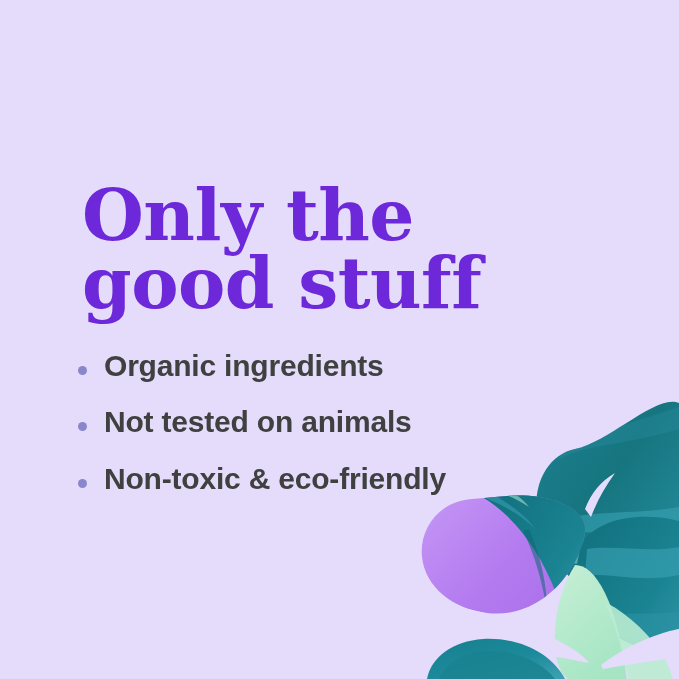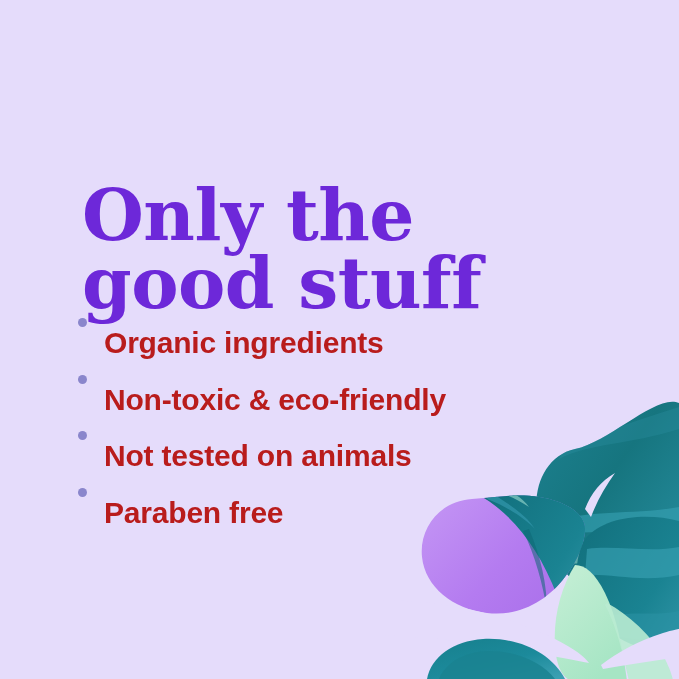--- a/index.html
+++ b/index.html
@@ -51,23 +51,23 @@
     position: absolute;
     left: 78px;
     top: 326px;
     list-style: none;
     margin: 0;
     padding: 0;
     width: 520px;
   }
   .bullet-item {
     display: flex;
-    align-items: flex-start;
+    align-items: flex-end;
     height: 56.5px;
-    color: #b91c1c;
+    color: #404040;
     font-family: "Liberation Sans", sans-serif;
     font-weight: 700;
     font-size: 30px;
     letter-spacing: -0.2px;
   }
   .bullet-dot {
     flex: 0 0 auto;
     width: 9px;
     height: 9px;
     border-radius: 50%;
@@ -86,29 +86,25 @@
   <h1 class="headline">Only the
 good stuff</h1>
 
   <ul class="bullets">
     <li class="bullet-item">
       <span class="bullet-dot"></span>
       <span class="bullet-label">Organic ingredients</span>
     </li>
     <li class="bullet-item">
       <span class="bullet-dot"></span>
-      <span class="bullet-label">Non-toxic &amp; eco-friendly</span>
-    </li>
-    <li class="bullet-item">
-      <span class="bullet-dot"></span>
       <span class="bullet-label">Not tested on animals</span>
     </li>
     <li class="bullet-item">
       <span class="bullet-dot"></span>
-      <span class="bullet-label">Paraben free</span>
+      <span class="bullet-label">Non-toxic &amp; eco-friendly</span>
     </li>
   </ul>
 
   <div class="art">
     <svg viewBox="0 0 300 290" preserveAspectRatio="none">
       <defs>
         <linearGradient id="gTealA" x1="0" y1="0" x2="1" y2="1">
           <stop offset="0%" stop-color="#1E8393"></stop>
           <stop offset="45%" stop-color="#16757F"></stop>
           <stop offset="100%" stop-color="#2A93A6"></stop>

